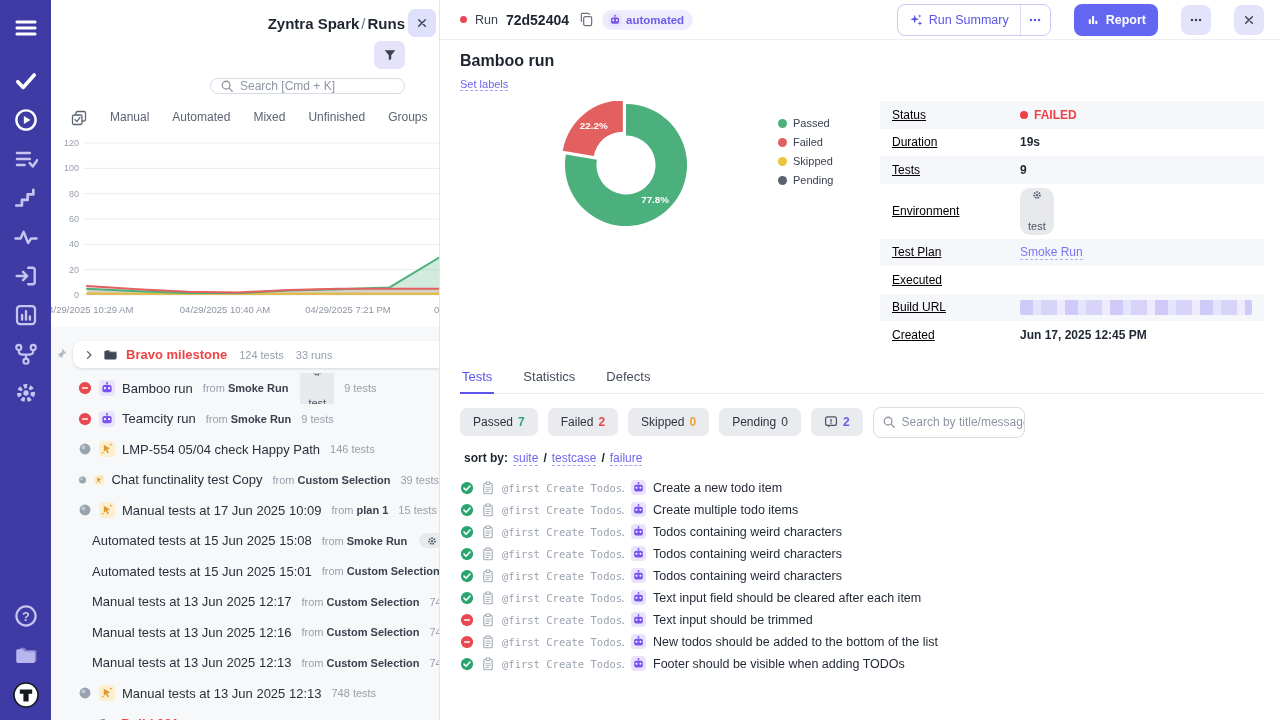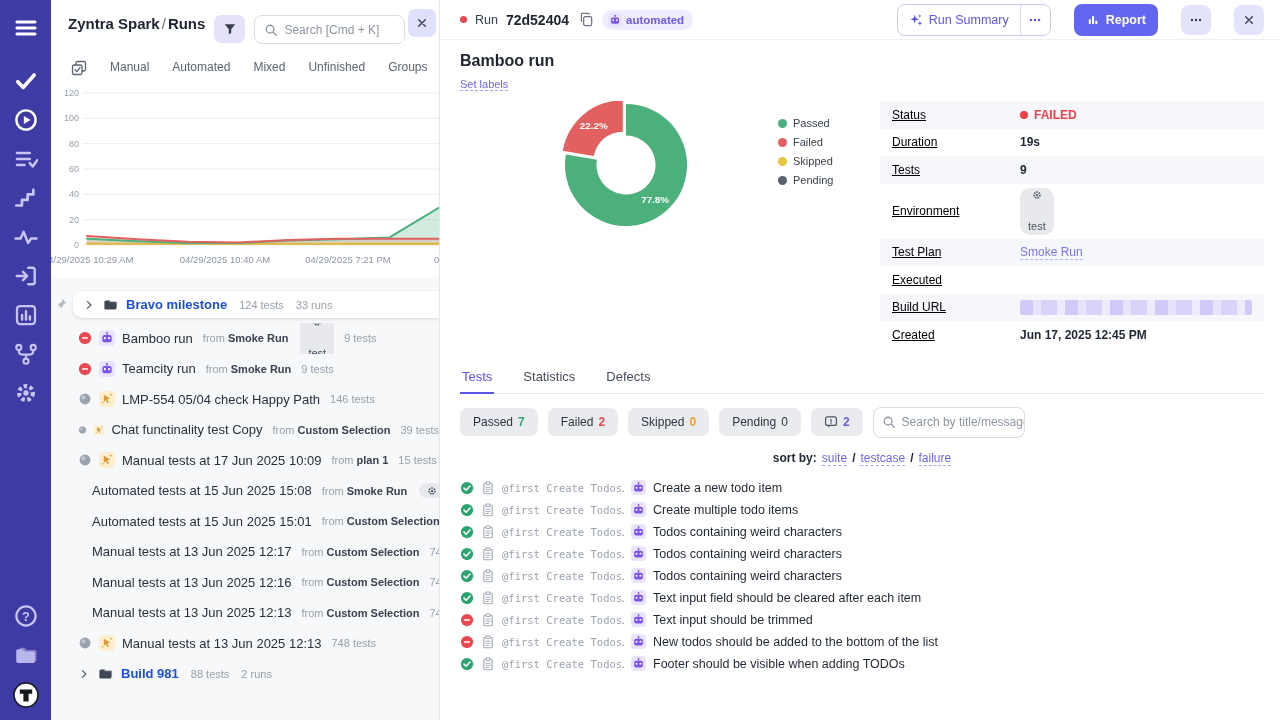--- a/index.html
+++ b/index.html
@@ -10,35 +10,35 @@
   .ic15{width:15px;height:15px}.ic16{width:16px;height:16px}
 
   
   .sidebar { width:51px; background:#3e3ba4; display:flex; flex-direction:column; align-items:center; padding:16px 0 12px; flex-shrink:0; }
   .sb-btn { width:24px; height:24px; margin-bottom:15px; color:#c7c5f0; cursor:pointer; }
   .sb-btn.bright { color:#ffffff; }
   .sb-spacer { flex:1; }
 
   
   .left-panel { width:389px; flex-shrink:0; border-right:1px solid #e3e6ea; display:flex; flex-direction:column; background:#fff; position:relative; }
-  .lp-header { display:flex; align-items:flex-start; gap:9px; padding:15px 34px 10px 17px; }
+  .lp-header { display:flex; align-items:flex-end; gap:9px; padding:15px 34px 10px 17px;flex-direction:column; }
   .lp-title { font-size:15px; font-weight:bold; color:#1d2430; white-space:nowrap; }
   .lp-title .sep { color:#6a7383; font-weight:normal; padding:0 2px; }
   .funnel-btn { width:31px; height:28px; background:#e4e3fa; border-radius:7px; display:flex; align-items:center; justify-content:center; cursor:pointer; flex-shrink:0; }
   .lp-search { flex:1; height:29px; border:1px solid #d9dde3; border-radius:8px; display:flex; align-items:center; gap:6px; padding:0 9px; background:#fff; min-width:0; }
   .lp-search input { border:0; outline:0; width:100%; font-size:12px; color:#3a4250; font-family:inherit; }
   .lp-search input::placeholder { color:#8d95a3; }
   .lp-close { position:absolute; top:9px; right:3px; width:28px; height:28px; background:#dfe0fb; border-radius:7px; display:flex; align-items:center; justify-content:center; color:#3a4250; cursor:pointer; }
   .lp-tabs { display:flex; align-items:flex-start; gap:23px; padding:6px 16px 9px 20px; font-size:12px; color:#5b6472; }
   .lp-tab { cursor:pointer; white-space:nowrap; }
   .lp-chart { height:192px; position:relative; overflow:hidden; }
   .lp-list { flex:1; background:#f7f8f9; padding-top:14px; overflow:hidden; }
   .milestone-card { position:relative; margin:0 0 5px 22px; background:#fff; border-radius:9px 0 0 9px; box-shadow:0 1px 3px rgba(16,24,40,.14); height:27px; display:flex; align-items:center; gap:8px; padding:0 10px; cursor:pointer; }
   .pin { position:absolute; left:-19px; top:6px; }
-  .ms-title { font-size:13px; font-weight:bold; color:#1d4ed8; }
+  .ms-title { font-size:13px; font-weight:bold; color:#ef4444; }
   .ms-meta { font-size:11px; color:#98a0ac; margin-left:4px; }
   .run-row { height:30.5px; display:flex; align-items:center; gap:7px; padding-left:27px; white-space:nowrap; overflow:hidden; cursor:pointer; }
   .run-title { font-size:13px; color:#28303d; }
   .from { font-size:11px; color:#98a0ac; margin-left:3px; }
   .from b { color:#3a4250; font-size:11px; }
   .count { font-size:11px; color:#98a0ac; margin-left:3px; flex-shrink:0; }
   .env-badge { background:#e7e9ed; border-radius:10px; padding:2.5px 8px; font-size:11px; color:#4b5563; display:inline-flex; gap:20px; align-items:center; margin-left:5px; flex-shrink:0;flex-direction:column; }
   .folder-row { height:30px; display:flex; align-items:center; gap:8px; padding-left:27px; cursor:pointer; }
 
   
@@ -75,21 +75,21 @@
   .rp-tabs { display:flex; gap:27px; border-bottom:1px solid #e8eaee; margin-top:13px; font-size:13px; color:#454d5c; }
   .rp-tab { padding:7px 2px 8px; cursor:pointer; }
   .rp-tab.active { color:#5b54e8; border-bottom:2px solid #5b54e8; margin-bottom:-1px; }
   .chips-row { display:flex; align-items:center; gap:10px; margin:13px 0 11px; }
   .chip { background:#e9ebef; border-radius:7px; padding:7px 13px; font-size:12px; color:#2c3440; display:flex; gap:5px; align-items:center; cursor:pointer; }
   .cnt-green{color:#2aa876;font-weight:bold}.cnt-red{color:#e8484f;font-weight:bold}
   .cnt-orange{color:#e8a23c;font-weight:bold}.cnt-dark{color:#2c3440}.cnt-purple{color:#6d5ce8;font-weight:bold}
   .tests-search { width:152px; height:31px; border:1px solid #d9dde3; border-radius:8px; display:flex; align-items:center; gap:6px; padding:0 8px; overflow:hidden; }
   .tests-search input { border:0; outline:0; width:200px; font-size:12px; font-family:inherit; color:#3a4250; }
   .tests-search input::placeholder { color:#8d95a3; }
-  .sortby { display:flex; align-items:center; gap:5px; font-size:12px; font-weight:bold; color:#1f2733; margin:2px 15px 11px;justify-content:center; }
+  .sortby { display:flex; align-items:center; gap:5px; font-size:12px; font-weight:bold; color:#1f2733; margin:2px 4px 11px; }
   .sort-link { color:#6d66ee; font-weight:normal; border-bottom:1px dashed #a8a4f5; cursor:pointer; }
   .test-row { display:flex; align-items:center; gap:7px; height:22px; cursor:pointer; }
   .suite { font-family:"DejaVu Sans Mono", monospace; font-size:10.5px; color:#9aa2af; width:122px; overflow:hidden; white-space:nowrap; flex-shrink:0; }
   .t-title { font-size:12.5px; color:#1f2733; white-space:nowrap; }
 </style>
 </head>
 <body>
 
 <svg width="0" height="0" style="position:absolute">
   <defs>

